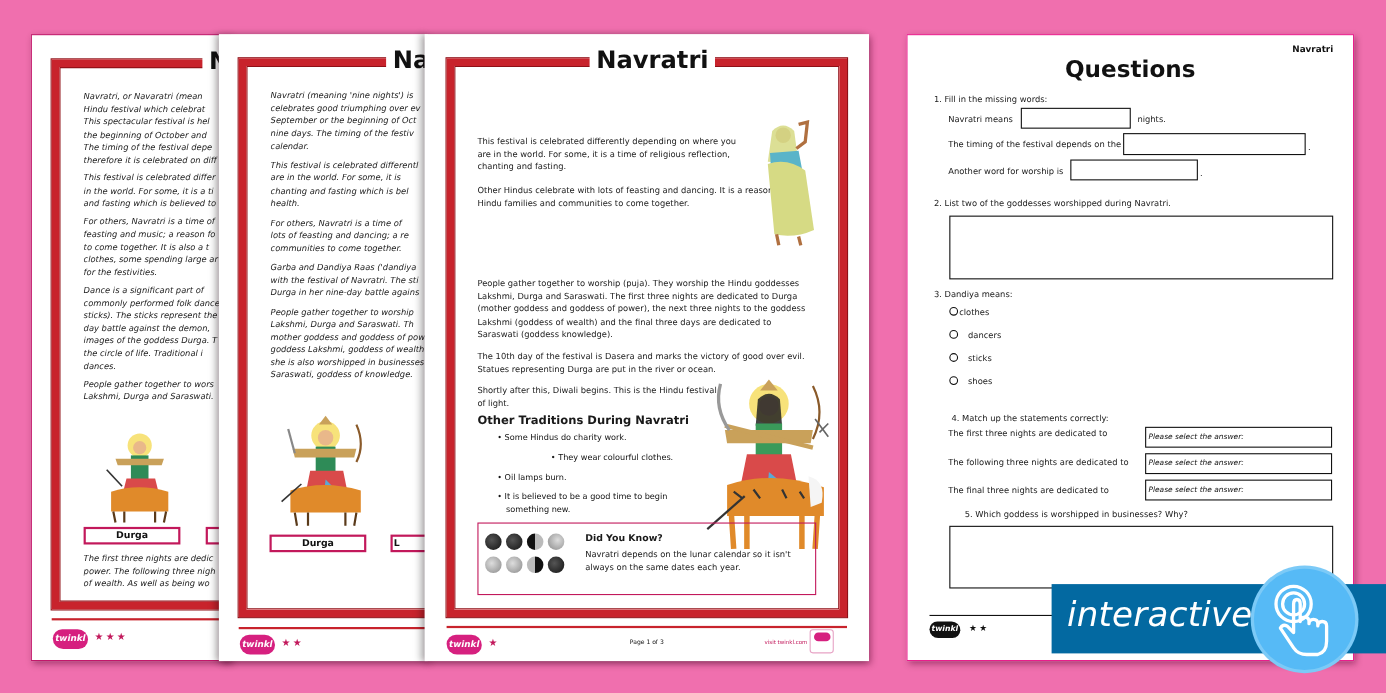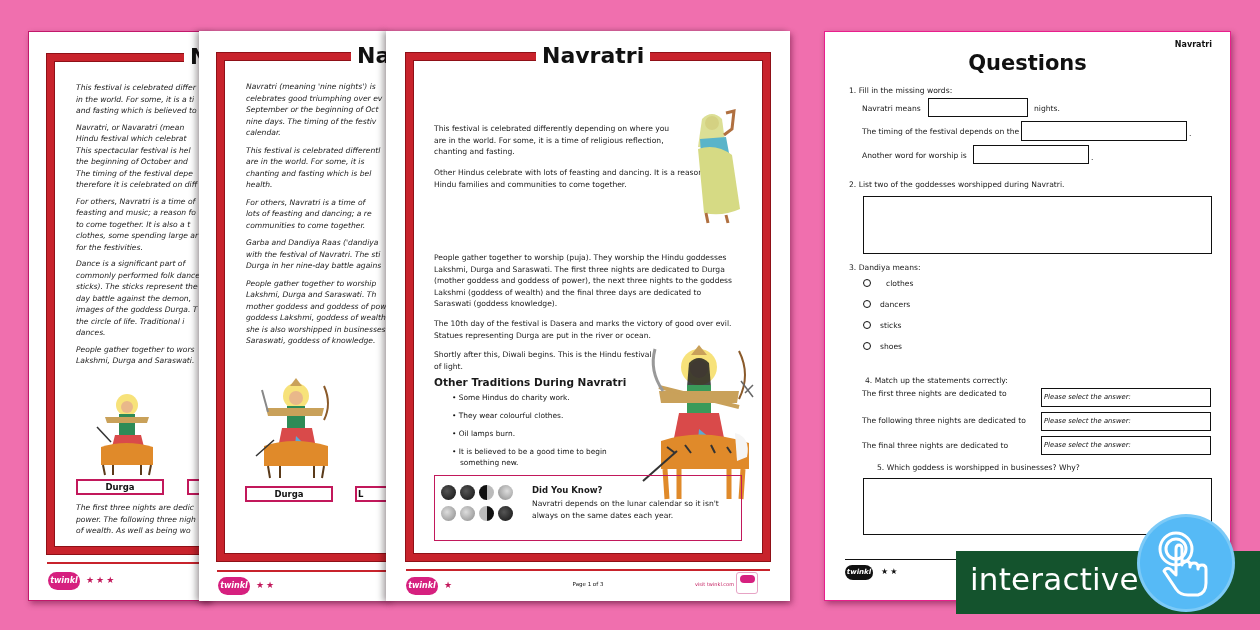--- a/index.html
+++ b/index.html
@@ -30,43 +30,43 @@
   .moon { position: absolute; width: 15px; height: 15px; border-radius: 50%; }
 
   
   .q-header { position: absolute; right: 18px; top: 8px; font-size: 8px; font-weight: bold; }
   .q-title { position: absolute; left: 0; right: 0; top: 19px; text-align: center; font-size: 21px; font-weight: bold; }
   .q-text { position: absolute; font-size: 7.6px; color: #1a1a1a; white-space: nowrap; }
   .ans-box { position: absolute; border: 1.5px solid #111; background: #fff; }
   .select-box { position: absolute; border: 1.5px solid #111; background: #fff; font-size: 6.8px; line-height: 16px; padding-left: 2px; font-style: italic; }
   .radio { position: absolute; width: 8px; height: 8px; border: 1.6px solid #111; border-radius: 50%; }
 
-  .interactive-banner { position: absolute; left: 956px; top: 551px; width: 304px; height: 63px; background: #14532d; }
+  .interactive-banner { position: absolute; left: 956px; top: 531px; width: 304px; height: 63px; background: #0369a1; font-style: italic; }
   .interactive-label { position: absolute; left: 14px; top: 10px; color: #fff; font-size: 31px; font-family: "DejaVu Sans", sans-serif; font-weight: normal; letter-spacing: 0.2px; }
   .hand-circle { position: absolute; left: 1140px; top: 517px; width: 92px; height: 92px; border-radius: 50%; background: #56baf6; box-shadow: 0 0 0 3px #7ccaf7; }
 </style>
 </head>
 <body>
 
 <div class="page p1">
   <div class="frame" style="left:18px; top:22px; width:240px; height:500px;"></div>
   <div class="frame-title" style="left:155px; top:12px;">N</div>
   <div class="body-text clip" style="left:47px; top:50px; width:134px; height:470px; white-space:nowrap;">
-    <div style="margin-bottom:5px;">
-      <div>This festival is celebrated differ</div>
-      <div>in the world. For some, it is a ti</div>
-      <div>and fasting which is believed to</div>
-    </div>
     <div style="margin-bottom:5px;">
       <div>Navratri, or Navaratri (mean</div>
       <div>Hindu festival which celebrat</div>
       <div>This spectacular festival is hel</div>
       <div>the beginning of October and</div>
       <div>The timing of the festival depe</div>
       <div>therefore it is celebrated on diff</div>
+    </div>
+    <div style="margin-bottom:5px;">
+      <div>This festival is celebrated differ</div>
+      <div>in the world. For some, it is a ti</div>
+      <div>and fasting which is believed to</div>
     </div>
     <div style="margin-bottom:5px;">
       <div>For others, Navratri is a time of</div>
       <div>feasting and music; a reason fo</div>
       <div>to come together. It is also a t</div>
       <div>clothes, some spending large ar</div>
       <div>for the festivities.</div>
     </div>
     <div style="margin-bottom:5px;">
       <div>Dance is a significant part of</div>
@@ -177,21 +177,21 @@
     <path d="M16 10 Q26 0 36 10 L40 40 L12 38 Z" fill="#d8dc8a" opacity="0.9"></path>
     <path d="M40 4 L48 2 L46 20 L38 26" stroke="#b07040" stroke-width="3" fill="none"></path>
     <path d="M14 30 L40 28 L46 60 L16 62 Z" fill="#5ab4c9"></path>
     <path d="M12 40 Q30 34 46 46 L54 100 Q36 108 18 104 Z" fill="#d6da84"></path>
     <path d="M20 104 L22 114 M40 106 L42 114" stroke="#b07040" stroke-width="3"></path>
   </svg>
 
   <div class="body-text" style="left:48px; top:346px; font-weight:bold; font-style:normal; font-size:10.5px; white-space:nowrap;">Other Traditions During Navratri</div>
   <ul style="position:absolute; left:66px; top:361px; width:160px; font-size:7.4px; line-height:11px; list-style:none;">
     <li style="margin-bottom:7px;">• <span>Some Hindus do charity work.</span></li>
-    <li style="margin-bottom:7px;">• <span>They wear colourful clothes.</span></li>
+    <li style="margin-bottom:7px;text-align:right;">• <span>They wear colourful clothes.</span></li>
     <li style="margin-bottom:7px;">• <span>Oil lamps burn.</span></li>
     <li style="padding-left:8px; text-indent:-8px;">• <span>It is believed to be a good time to begin something new.</span></li>
   </ul>
 
   <svg class="illus" style="left:255px; top:310px;" width="115" height="170">
     <circle cx="58" cy="26" r="18" fill="#f7e27a"></circle>
     <path d="M50 14 L58 4 L66 14 Z" fill="#c9a15a"></path>
     <circle cx="58" cy="28" r="9" fill="#e9b88a"></circle>
     <path d="M48 22 Q58 12 68 22 L70 46 L46 46 Z" fill="#222" opacity="0.85"></path>
     <rect x="46" y="44" width="24" height="30" fill="#3a9a5a"></rect>
@@ -247,21 +247,21 @@
 
   <div class="q-text" style="left:37px; top:119px;">Another word for worship is</div>
   <div class="ans-box" style="left:148px; top:113px; width:116px; height:19px;"></div>
   <div class="q-text" style="left:266px; top:121px;">.</div>
 
   <div class="q-text" style="left:24px; top:148px;">2.  List two of the goddesses worshipped during Navratri.</div>
   <div class="ans-box" style="left:38px; top:164px; width:349px; height:58px;"></div>
 
   <div class="q-text" style="left:24px; top:231px;">3.  Dandiya means:</div>
   <div class="radio" style="left:38px; top:247px;"></div>
-  <div class="q-text" style="left:61px; top:247px;">clothes</div>
+  <div class="q-text" style="left:47px; top:247px;">clothes</div>
   <div class="radio" style="left:38px; top:268px;"></div>
   <div class="q-text" style="left:55px; top:268px;">dancers</div>
   <div class="radio" style="left:38px; top:289px;"></div>
   <div class="q-text" style="left:55px; top:289px;">sticks</div>
   <div class="radio" style="left:38px; top:310px;"></div>
   <div class="q-text" style="left:55px; top:310px;">shoes</div>
 
   <div class="q-text" style="left:24px; top:344px;margin-left:16px;">4.  Match up the statements correctly:</div>
   <div class="q-text" style="left:37px; top:357px;">The first three nights are dedicated to</div>
   <div class="select-box" style="left:216px; top:356px; width:170px; height:19px;">Please select the answer:</div>

